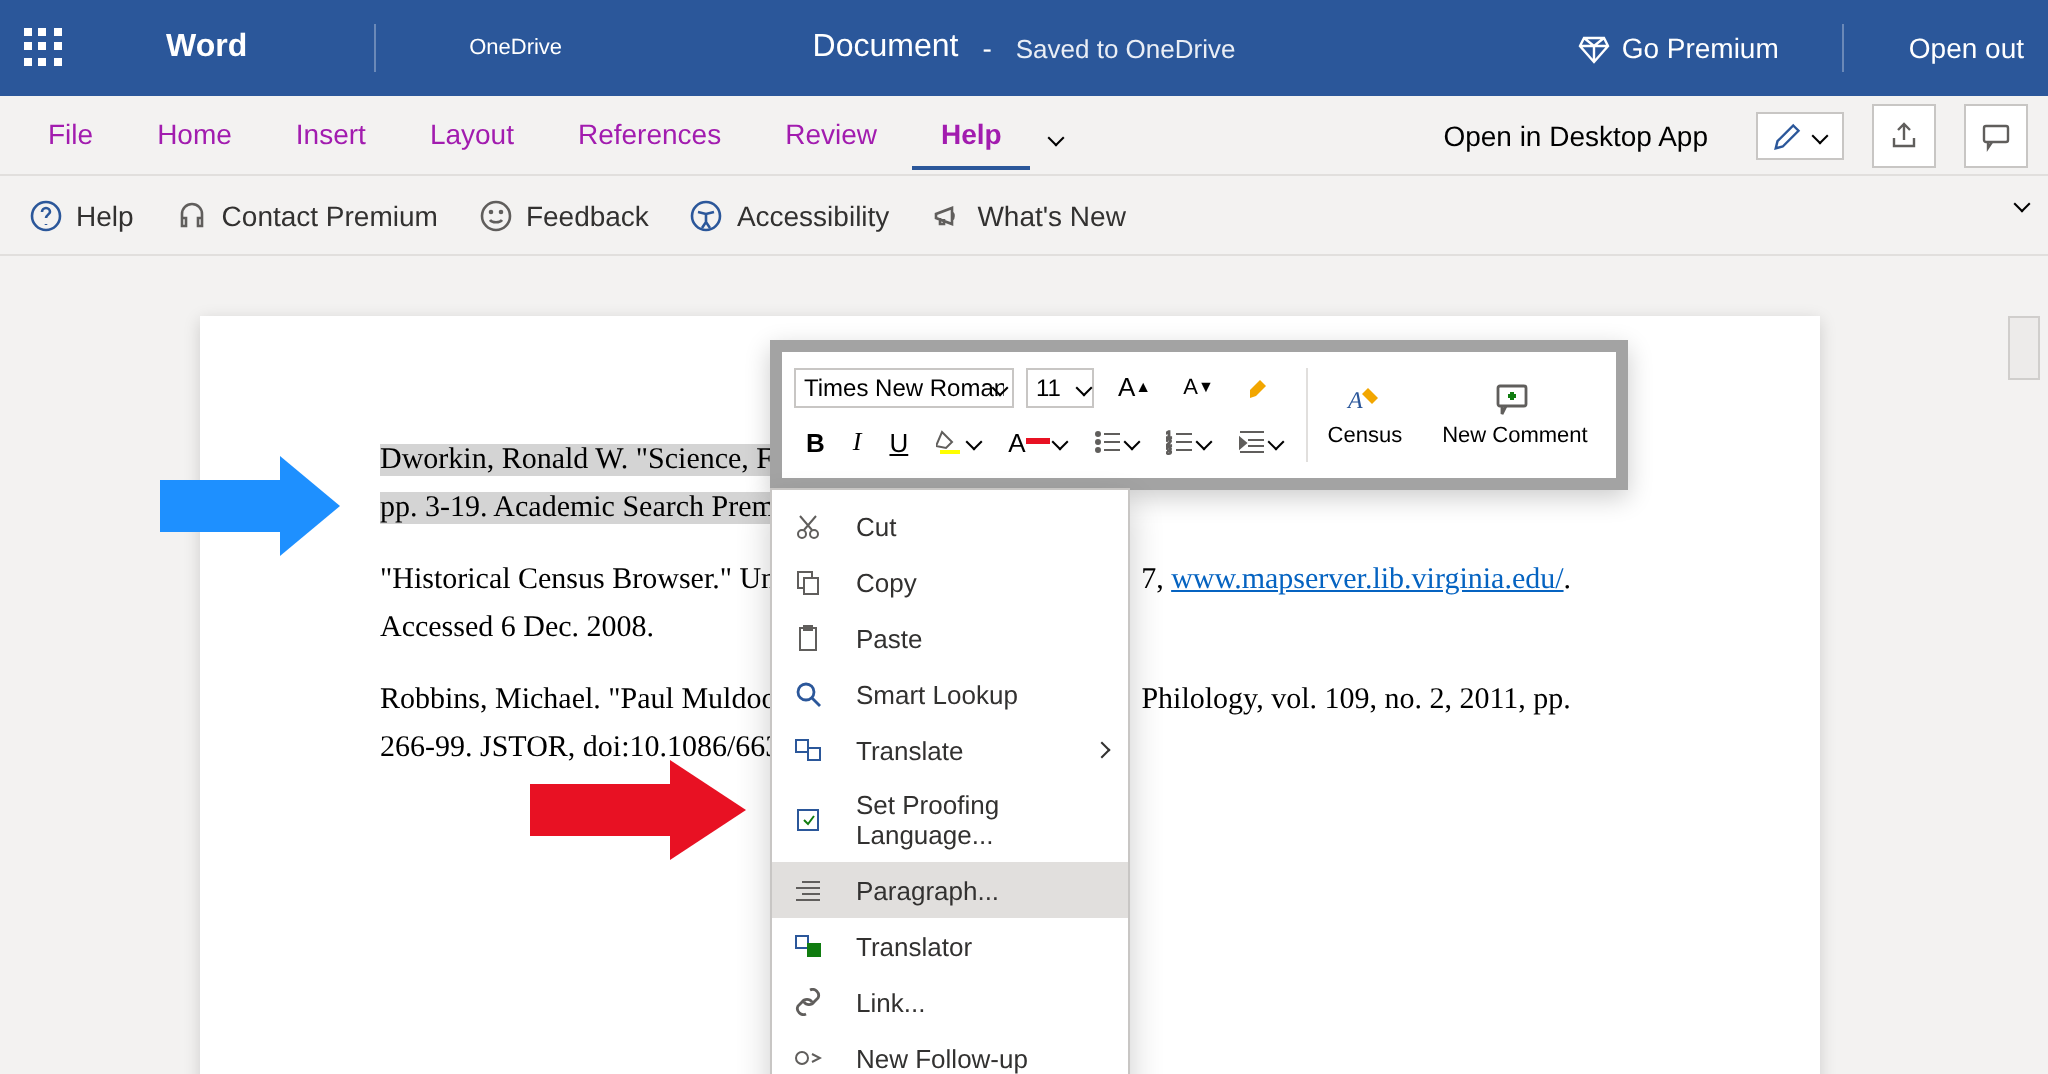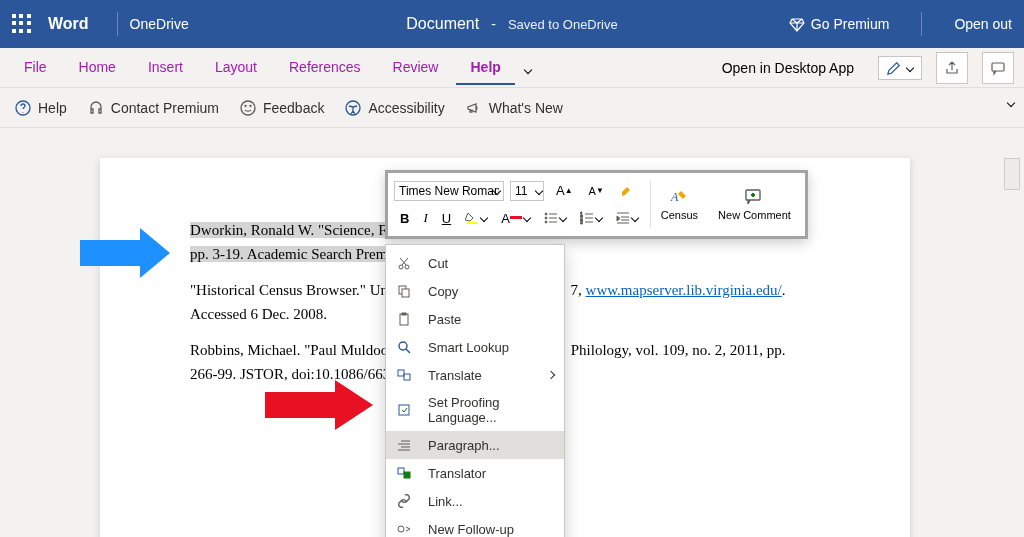--- a/index.html
+++ b/index.html
@@ -1,24 +1,24 @@
 <!DOCTYPE html>
 <html><head>
   <meta charset="utf-8">
   <style>
     * { box-sizing: border-box; margin: 0; padding: 0; }
     body { font-family: 'Segoe UI', Arial, sans-serif; background: #f3f2f1; width: 1024px; height: 537px; overflow: hidden; position: relative; }
     
     
-    .title-bar { background: #2b579a; color: white; height: 48px; display: flex; align-items: center; padding: 0 12px; font-size: 14px; }
+    .title-bar { background: #2b579a; color: white; height: 48px; display: flex; align-items: center; padding: 0 12px; font-size: 14px; gap: 35px; }
     .waffle { width: 20px; height: 20px; display: grid; grid-template-columns: repeat(3,1fr); gap: 2px; margin-right: 16px; cursor: pointer; }
     .waffle span { background: white; width: 4px; height: 4px; }
     .app-name { font-size: 16px; font-weight: 600; margin-right: 16px; }
     .divider-v { width: 1px; height: 24px; background: rgba(255,255,255,0.3); margin: 0 12px; }
-    .location { font-size: 14px; }
+    .location { font-size: 11px; }
     .title-center { position: absolute; left: 50%; transform: translateX(-50%); display: flex; align-items: center; gap: 12px; }
     .doc-name { font-size: 16px; }
     .save-status { font-size: 13px; opacity: 0.9; }
     .title-right { margin-left: auto; display: flex; align-items: center; gap: 20px; }
     .premium { display: flex; align-items: center; gap: 6px; cursor: pointer; }
     .signout { cursor: pointer; }
     
     
     .ribbon-tabs { background: #f3f2f1; height: 40px; display: flex; align-items: center; padding: 0 10px; border-bottom: 1px solid #e1dfdd; gap: 4px; }
     .tab { padding: 8px 14px; font-size: 14px; color: #a21caf; cursor: pointer; border-bottom: 2px solid transparent; }
@@ -45,21 +45,21 @@
     
     .arrow-blue { position: absolute; left: 70px; top: 240px; width: 0; height: 0; }
     .arrow-blue::before { content: ''; position: absolute; width: 60px; height: 26px; background: #1e90ff; left: 10px; top: 0; }
     .arrow-blue::after { content: ''; position: absolute; border-left: 30px solid #1e90ff; border-top: 25px solid transparent; border-bottom: 25px solid transparent; left: 70px; top: -12px; }
     
     .arrow-red { position: absolute; left: 265px; top: 392px; z-index: 5; }
     .arrow-red::before { content: ''; position: absolute; width: 70px; height: 26px; background: #e81123; left: 0; top: 0; }
     .arrow-red::after { content: ''; position: absolute; border-left: 38px solid #e81123; border-top: 25px solid transparent; border-bottom: 25px solid transparent; left: 70px; top: -12px; }
     
     
-    .mini-toolbar { position: absolute; left: 385px; top: 170px; background: white; border: 3px solid #a3a3a3; box-shadow: 0 4px 12px rgba(0,0,0,0.2); display: flex; align-items: center; padding: 4px; z-index: 10; }
+    .mini-toolbar { position: absolute; left: 385px; top: 170px; background: white; border: 6px solid #a3a3a3; box-shadow: 0 4px 12px rgba(0,0,0,0.2); display: flex; align-items: center; padding: 4px; z-index: 10; }
     .mini-row1 { display: flex; align-items: center; gap: 4px; padding: 2px; }
     .font-select { border: 1px solid #c8c6c4; padding: 2px 4px; font-size: 12px; width: 110px; background: white; }
     .size-select { border: 1px solid #c8c6c4; padding: 2px 4px; font-size: 12px; width: 34px; background: white; }
     .mini-btn { padding: 4px 6px; cursor: pointer; font-size: 13px; display: flex; align-items: center; }
     .mini-toolbar-inner { display: flex; flex-direction: column; }
     .mini-row2 { display: flex; align-items: center; gap: 2px; padding: 2px; }
     .mini-side { display: flex; border-left: 1px solid #e1dfdd; margin-left: 4px; }
     .mini-side-btn { display: flex; flex-direction: column; align-items: center; padding: 6px 10px; font-size: 11px; cursor: pointer; gap: 2px; }
     .mini-side-btn svg { width: 20px; height: 20px; }
     

